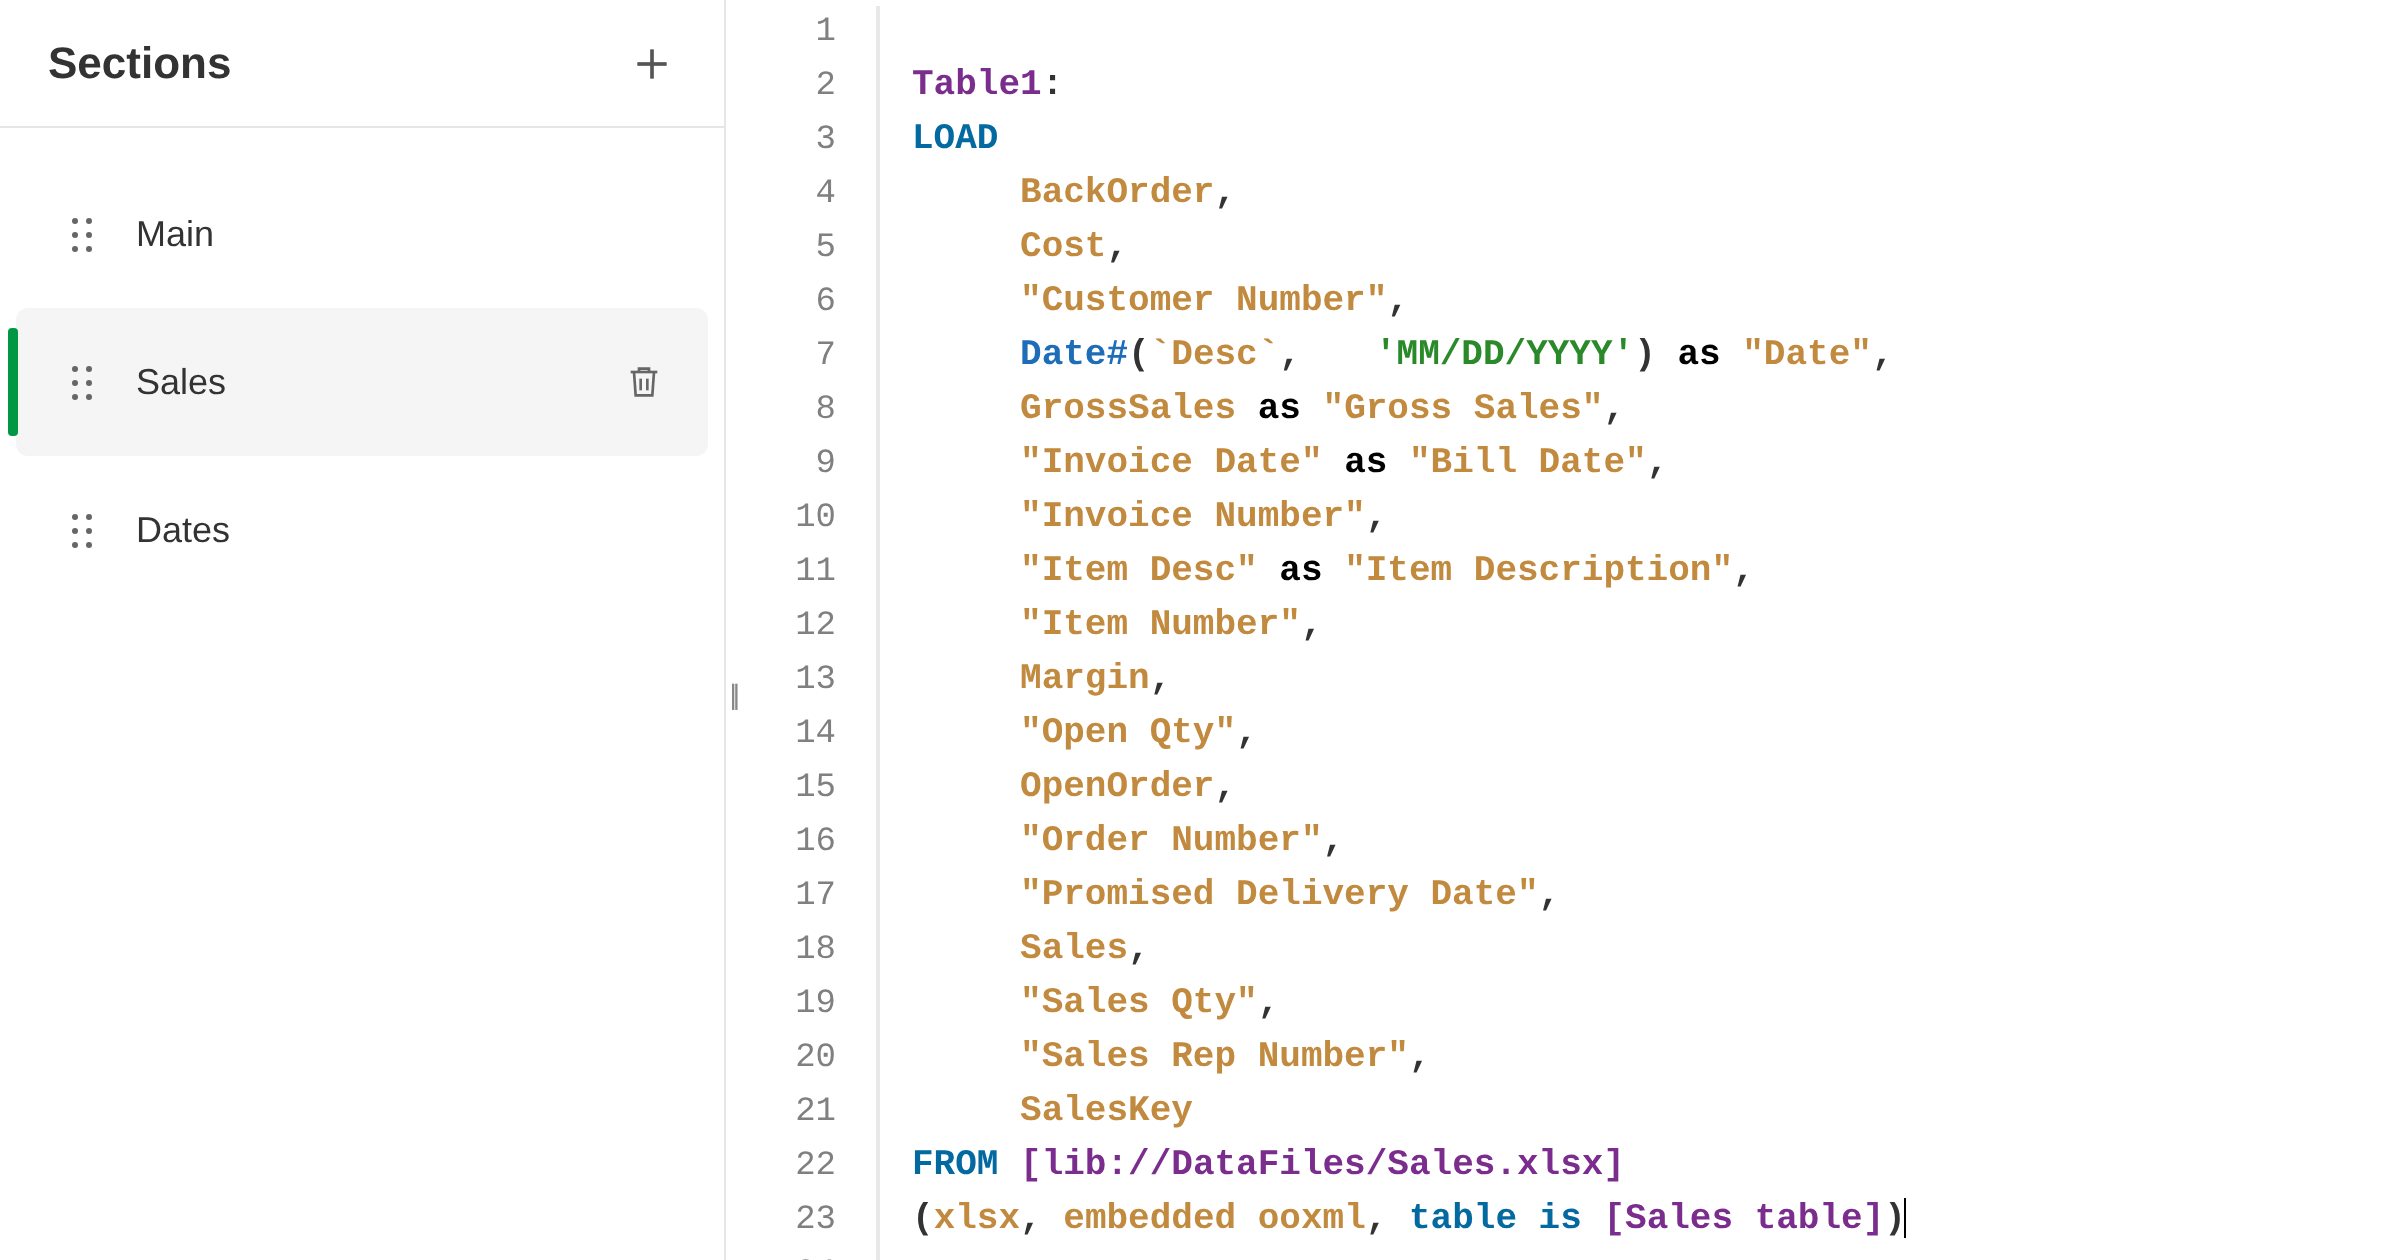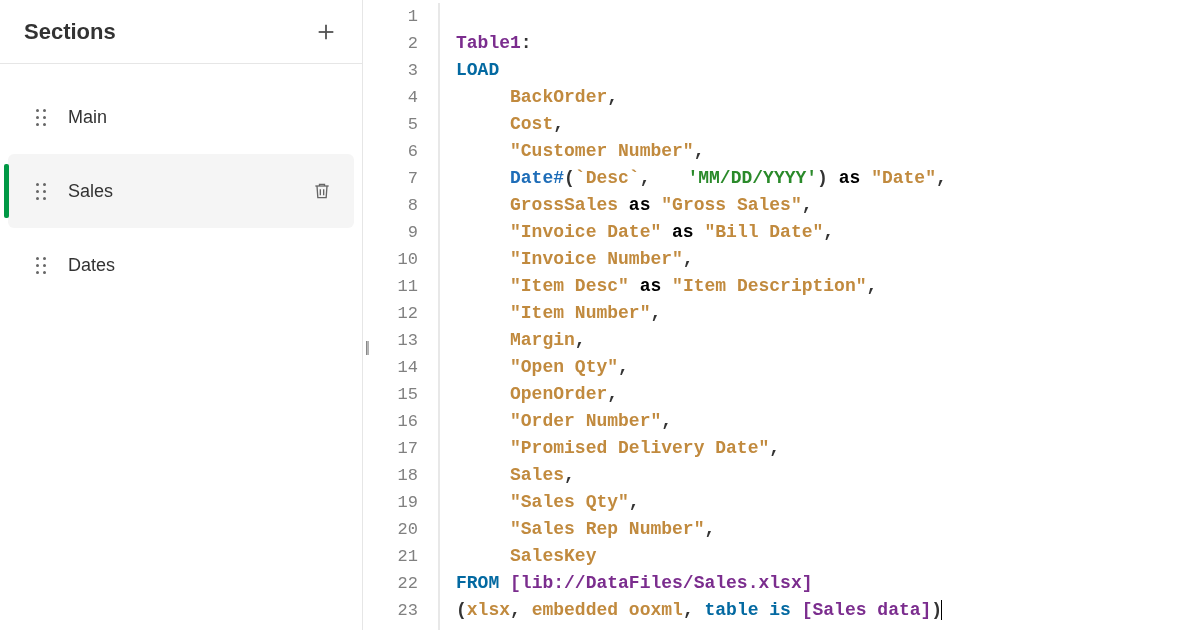--- a/index.html
+++ b/index.html
@@ -266,17 +266,17 @@
      <span class="tk-field">Margin</span><span class="tk-plain">,</span>
      <span class="tk-string">"Open Qty"</span><span class="tk-plain">,</span>
      <span class="tk-field">OpenOrder</span><span class="tk-plain">,</span>
      <span class="tk-string">"Order Number"</span><span class="tk-plain">,</span>
      <span class="tk-string">"Promised Delivery Date"</span><span class="tk-plain">,</span>
      <span class="tk-field">Sales</span><span class="tk-plain">,</span>
      <span class="tk-string">"Sales Qty"</span><span class="tk-plain">,</span>
      <span class="tk-string">"Sales Rep Number"</span><span class="tk-plain">,</span>
      <span class="tk-field">SalesKey</span>
 <span class="tk-keyword">FROM</span><span class="tk-plain"> </span><span class="tk-bracket">[lib://DataFiles/Sales.xlsx]</span>
-<span class="tk-plain">(</span><span class="tk-field">xlsx</span><span class="tk-plain">, </span><span class="tk-embed">embedded ooxml</span><span class="tk-plain">, </span><span class="tk-keyword">table is</span><span class="tk-plain"> </span><span class="tk-bracket">[Sales data]</span><span class="tk-plain">)</span><span class="cursor-bar"></span>
+<span class="tk-plain">(</span><span class="tk-field">xlsx</span><span class="tk-plain">, </span><span class="tk-embed">embedded ooxml</span><span class="tk-plain">, </span><span class="tk-keyword">table is</span><span class="tk-plain"> </span><span class="tk-bracket">[Sales table]</span><span class="tk-plain">)</span><span class="cursor-bar"></span>
 
 
 </div>
 </div>
 
 </body></html>

